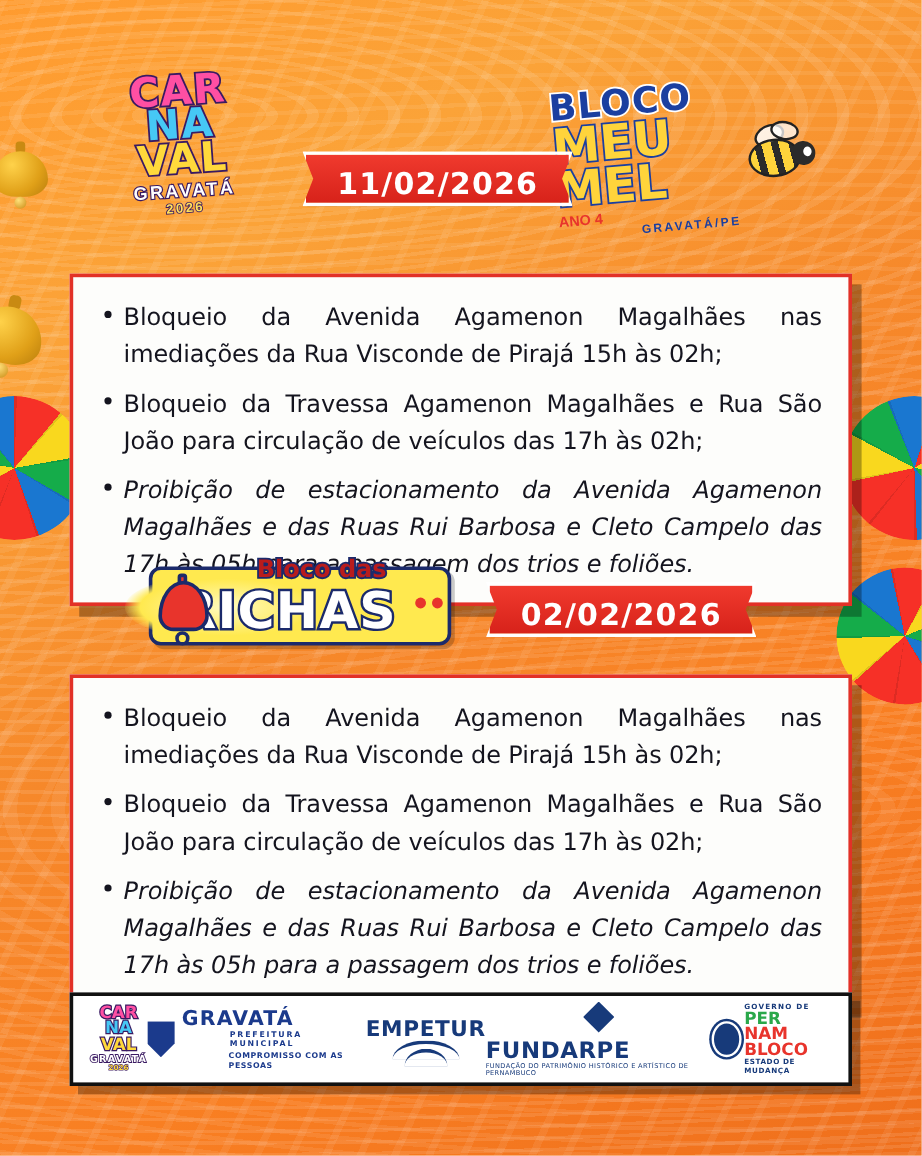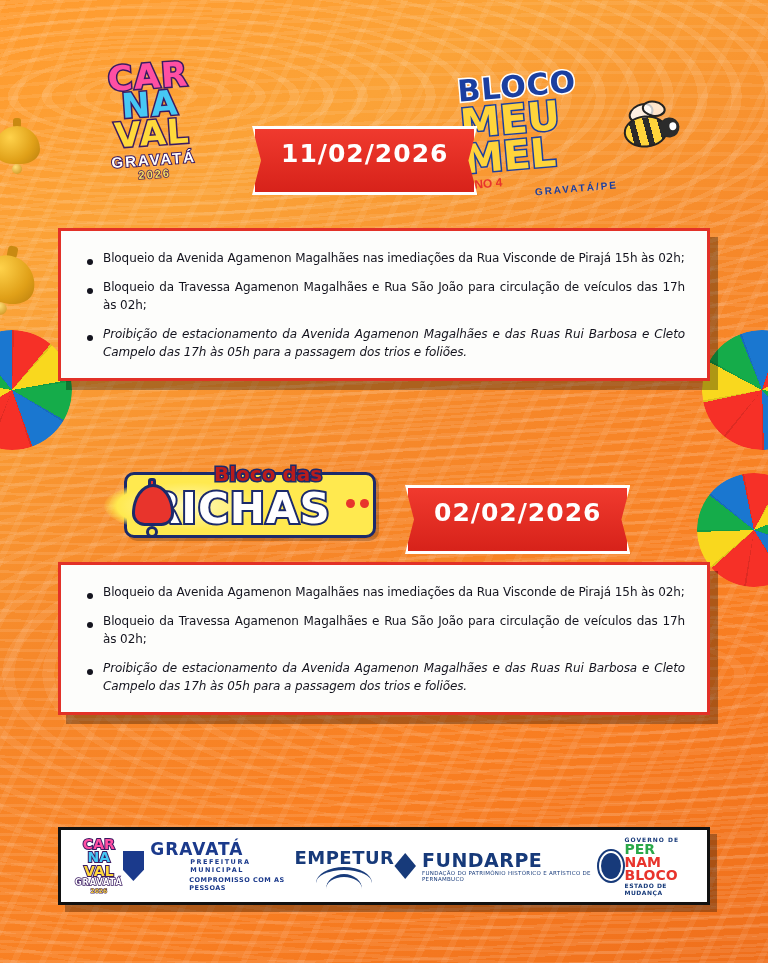--- a/index.html
+++ b/index.html
@@ -111,21 +111,21 @@
 
   
   .date-badge {
     position: absolute;
     background: linear-gradient(#f03a2e, #d7221a);
     color: #fff;
     font-family: "DejaVu Sans", sans-serif;
     font-weight: bold;
     font-size: 25px;
     letter-spacing: 1px;
-    padding: 10px 26px 24px;
+    padding: 10px 26px 1px;
     border: 3px solid #ffffff;
     box-shadow: 4px 5px 0 rgba(0,0,0,0.25);
     clip-path: polygon(0 0, 100% 0, 96% 50%, 100% 100%, 0 100%, 4% 50%);
   }
   #date-badge-1 { left: 252px; top: 126px; }
   #date-badge-2 { left: 405px; top: 485px; }
 
   
   .panel {
     position: absolute;
@@ -136,21 +136,21 @@
   }
   #panel-1 { left: 58px; top: 228px; width: 652px; }
   #panel-2 { left: 58px; top: 562px; width: 652px; }
 
   .panel ul { list-style: none; }
   .panel li {
     position: relative;
     padding-left: 16px;
     margin-bottom: 10px;
     font-family: "DejaVu Sans", sans-serif;
-    font-size: 12px;
+    font-size: 20px;
     line-height: 1.55;
     color: #14141e;
     text-align: justify;
     letter-spacing: -0.1px;
   }
   .panel li:last-child { margin-bottom: 2px; font-style: italic; }
   .panel li::before {
     content: "";
     position: absolute; left: 0; top: 10px;
     width: 6px; height: 6px; border-radius: 50%;
@@ -221,21 +221,21 @@
   .f-grav .txt .t1 { font-size:17px; font-weight:bold; color:#1b3a8c; letter-spacing:1px; line-height:1;}
   .f-grav .txt .t2 { font-size:6.5px; font-weight:bold; color:#1b3a8c; letter-spacing:1.5px;padding-left:40px;}
   .f-grav .txt .t3 { font-size:6.5px; font-weight:bold; color:#1b3a8c; letter-spacing:0.5px; margin-top:2px;margin-left:39px;}
 
   .f-emp .t1 { font-size:18px; font-weight:bold; color:#173a7a; letter-spacing:0.5px; line-height:1.05;}
   .f-emp .arc { width:56px; height:16px; border-top:3px solid #173a7a; border-radius:50%/100% 100% 0 0;
      position:relative; }
   .f-emp .arc::before { content:""; position:absolute; left:10px; top:4px; width:36px; height:12px;
      border-top:3px solid #173a7a; border-radius:50%/100% 100% 0 0;}
 
-  .f-fund { flex-direction:row; gap:6px; }
+  .f-fund { flex-direction:column; gap:6px; }
   .f-fund .mark { width:26px; height:26px; background:#173a7a;
      clip-path: polygon(50% 0,100% 50%,50% 100%,0 50%); }
   .f-fund .txt .t1 { font-size:19px; font-weight:bold; color:#173a7a; letter-spacing:0.5px; line-height:1;}
   .f-fund .txt .t2 { font-size:5.5px; color:#173a7a; letter-spacing:0.3px;}
 
   .f-pe { flex-direction:row; gap:2px; }
   .f-pe .crest { width:28px; height:30px; border-radius:50%; background:#173a7a;
      border:2px solid #fff; box-shadow: 0 0 0 2px #173a7a;}
   .f-pe .txt .t0 { font-size:6px; font-weight:bold; color:#173a7a; letter-spacing:1px;}
   .f-pe .txt .t1 { font-size:14px; font-weight:bold; color:#2aa84a; line-height:0.92;}

